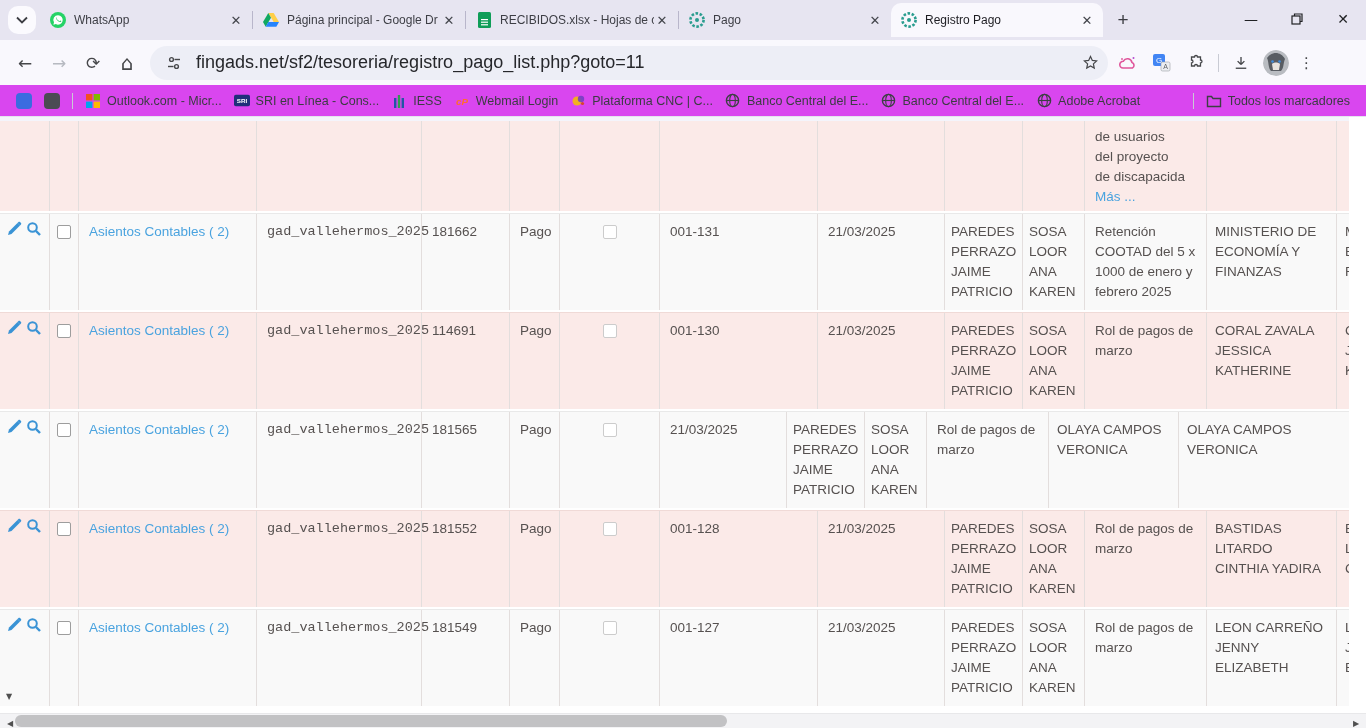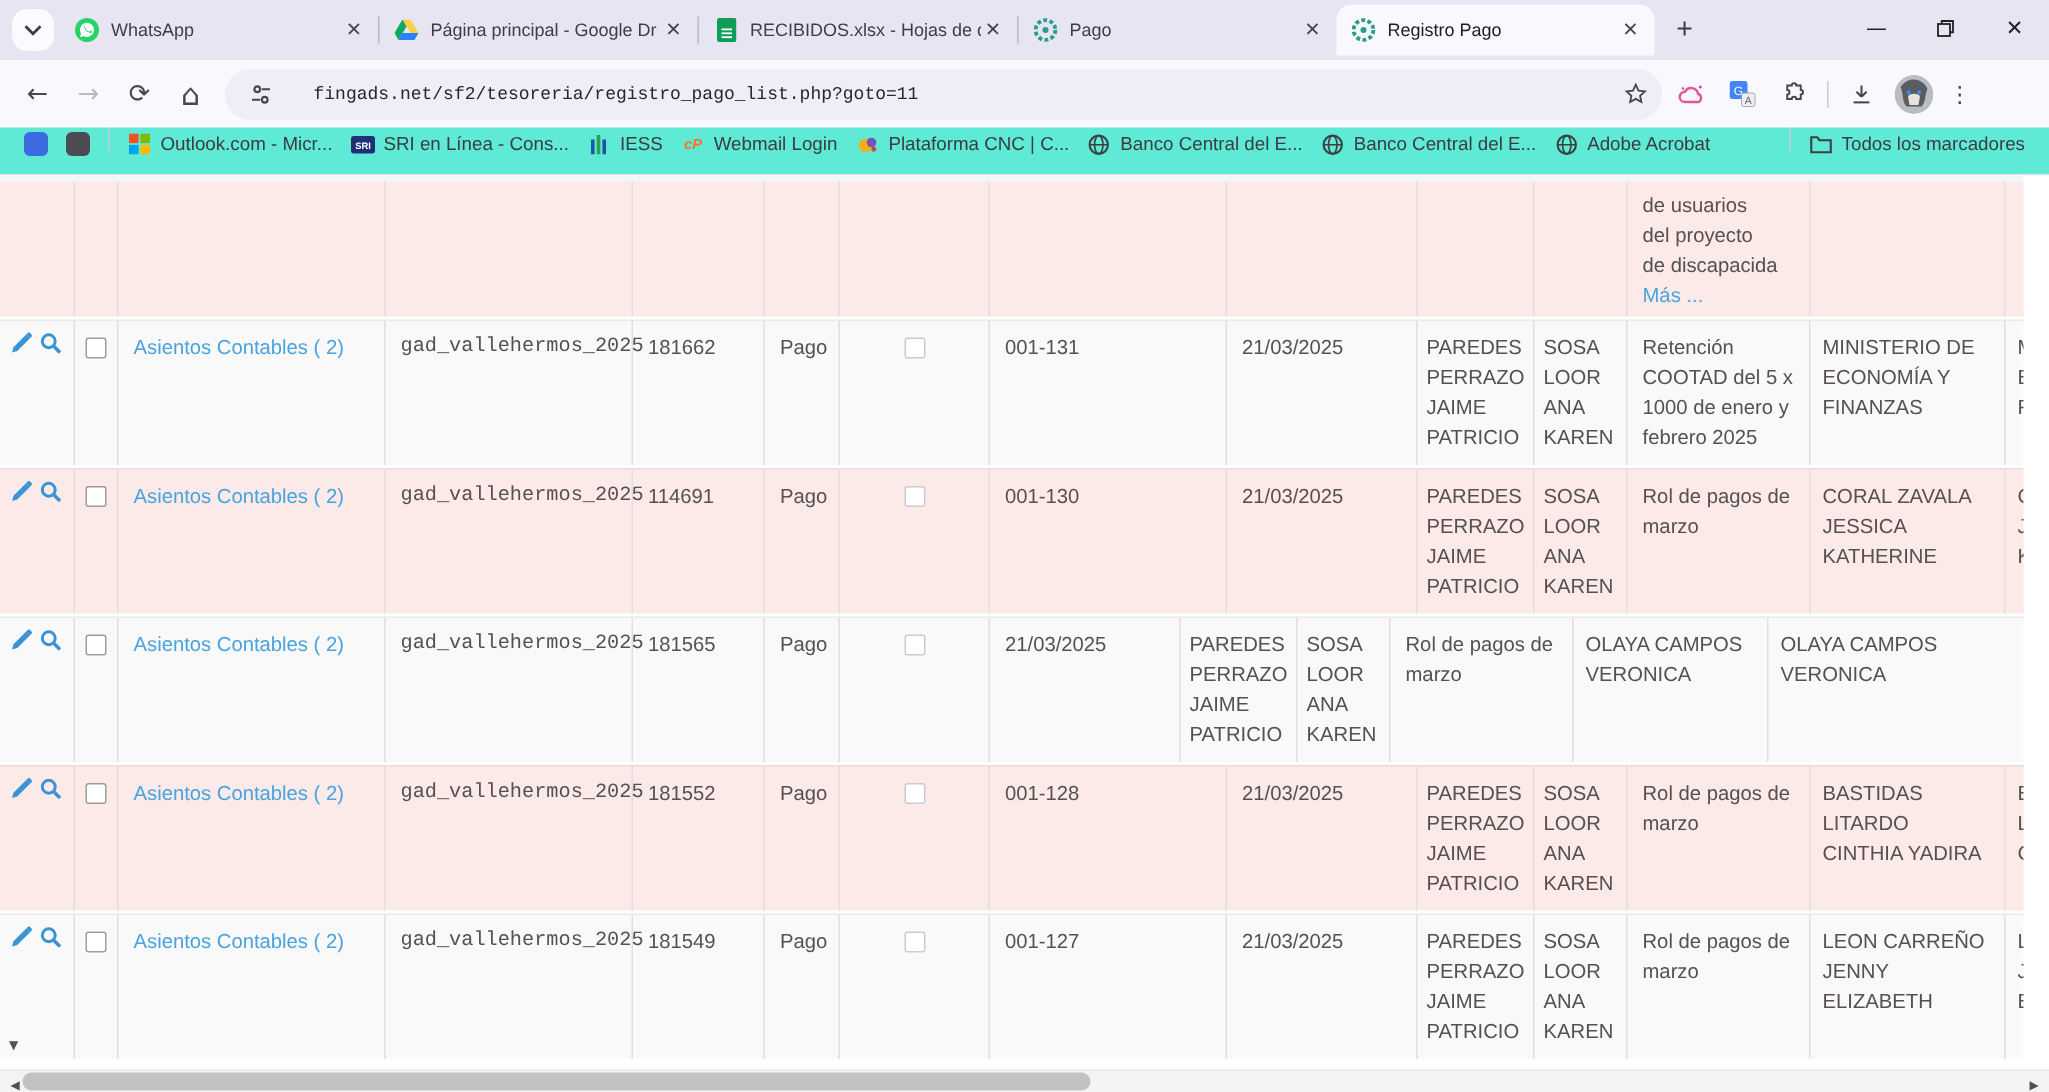--- a/index.html
+++ b/index.html
@@ -24,29 +24,29 @@
   .wincontrols { position:absolute; right:0; top:0; height:40px; display:flex; }
   .winbtn { width:46px; height:38px; display:flex; align-items:center; justify-content:center;
     color:#202124; font-size:14px; font-family:"DejaVu Sans",sans-serif; }
 
   .toolbar { height:45px; background:#f9f8fd; display:flex; align-items:center; padding:0 8px; }
   .navbtn { width:30px; height:30px; display:flex; align-items:center; justify-content:center;
     font-size:17px; color:#46474a; font-family:"DejaVu Sans",sans-serif; margin:0 2px; }
   .navbtn.disabled { color:#b7bac1; }
   .omnibox { flex:0 0 auto; width:958px; height:34px; background:#edeef6; border-radius:17px;
     display:flex; align-items:center; padding:0 6px 0 12px; margin-left:6px; }
-  .omni-url { flex:1; font-size:12px; color:#26272b; margin-left:23px; white-space:nowrap; overflow:hidden;font-family:Liberation Mono, monospace; }
+  .omni-url { flex:1; font-size:18px; color:#26272b; margin-left:10px; white-space:nowrap; overflow:hidden; }
   .omni-icon { width:24px; height:24px; display:flex; align-items:center; justify-content:center; }
   .tool-right { display:flex; align-items:center; margin-left:8px; gap:10px; }
   .tool-icon { width:24px; height:24px; display:flex; align-items:center; justify-content:center; }
   .tool-sep { width:1px; height:18px; background:#c9cbd4; }
   .avatar { width:26px; height:26px; border-radius:50%; overflow:hidden; }
   .kebab { font-size:15px; color:#46474a; letter-spacing:0; }
 
-  .bookmarksbar { height:32px; background:#5eead4; display:flex; align-items:flex-start;
+  .bookmarksbar { height:32px; background:#d946ef; display:flex; align-items:center;
     padding:0 10px; border-bottom:1px solid #e4e3ee; }
   .bm { display:flex; align-items:center; gap:6px; font-size:12.5px; color:#3b3c42;
     padding:3px 6px; border-radius:6px; white-space:nowrap; }
   .bm-sep { width:1px; height:16px; background:#c9cbd4; margin:0 6px; }
   .bm-sq { width:16px; height:16px; border-radius:4px; }
   .bm-spacer { flex:1; }
 
   
   .content { display:flex; height:596px; background:#fff;flex-direction:column; }
   .page { width:1349px; overflow:hidden; background:#fff; }

